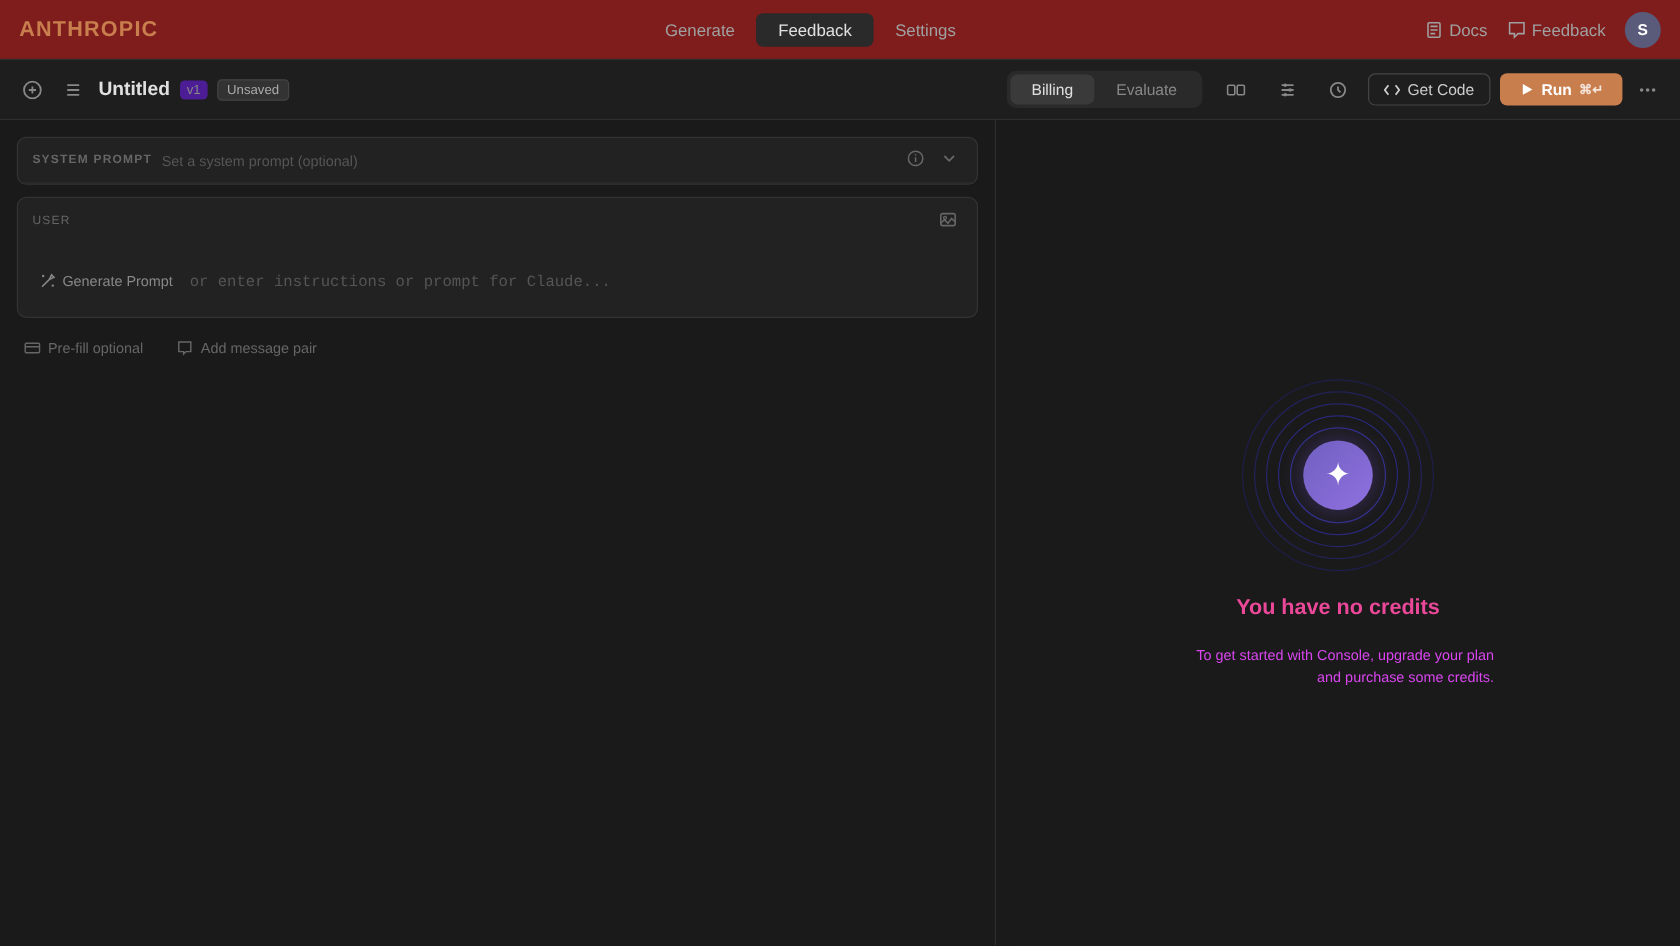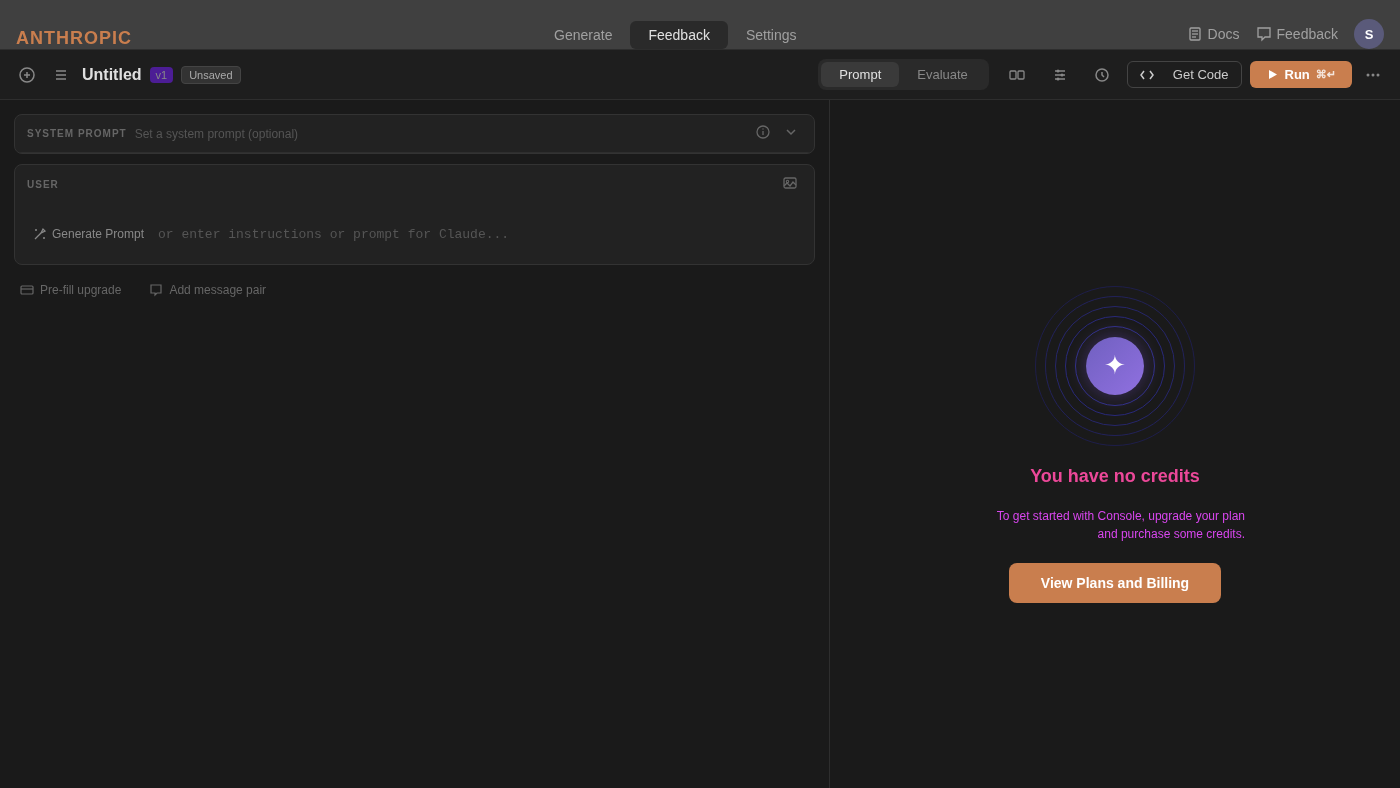--- a/index.html
+++ b/index.html
@@ -8,23 +8,23 @@
       color: #e0e0e0;
       font-family: -apple-system, BlinkMacSystemFont, 'Segoe UI', sans-serif;
       width: 1400px;
       height: 788px;
       overflow: hidden;
     }
 
     
     .topnav {
       display: flex;
-      align-items: flex-end;
+      align-items: center;
       height: 50px;
-      background: #404040;
+      background: #7f1d1d;
       border-bottom: 1px solid #2e2e2e;
       padding: 0 16px;
       gap: 0;
     }
     .logo {
       font-size: 18px;
       font-weight: 700;
       letter-spacing: 1px;
       color: #c97e4e;
       margin-right: 32px;
@@ -159,21 +159,21 @@
       padding: 6px 8px;
       border-radius: 6px;
       font-size: 15px;
       display: flex;
       align-items: center;
       gap: 4px;
     }
     .get-code-btn {
       display: flex;
       align-items: center;
-      gap: 19px;
+      gap: 6px;
       background: none;
       border: 1px solid #444;
       border-radius: 6px;
       color: #ccc;
       font-size: 13px;
       padding: 5px 12px;
       cursor: pointer;
     }
     .run-btn {
       display: flex;
@@ -257,21 +257,21 @@
       overflow: hidden;
     }
     .user-box-header {
       display: flex;
       align-items: center;
       justify-content: space-between;
       padding: 8px 12px;
     }
     .user-box-label {
       font-size: 10px;
-      font-weight: 700;
+      font-weight: 400;
       letter-spacing: 1px;
       color: #666;
       text-transform: uppercase;
     }
     .user-box-body {
       padding: 10px 12px;
       min-height: 60px;
       display: flex;
       align-items: center;
       gap: 8px;
@@ -447,21 +447,21 @@
           <line x1="3" y1="4" x2="13" y2="4" stroke="currentColor" stroke-width="1.5"></line>
           <line x1="3" y1="8" x2="13" y2="8" stroke="currentColor" stroke-width="1.5"></line>
           <line x1="3" y1="12" x2="13" y2="12" stroke="currentColor" stroke-width="1.5"></line>
         </svg>
     </button>
     <span class="title-text">Untitled</span>
     <span class="version-badge">v1</span>
     <span class="unsaved-badge">Unsaved</span>
   </div>
   <div class="toolbar-center">
-    <button class="tab-btn active">Prompt</button>
+    <button class="tab-btn active">Billing</button>
     <button class="tab-btn inactive">Evaluate</button>
   </div>
   <div class="toolbar-right">
     <button class="toolbar-icon-btn">
       <svg width="18" height="18" viewBox="0 0 18 18" fill="none">
           <rect x="2" y="5" width="6" height="8" rx="1" stroke="currentColor" stroke-width="1.3"></rect>
           <rect x="10" y="5" width="6" height="8" rx="1" stroke="currentColor" stroke-width="1.3"></rect>
         </svg>
     </button>
     <button class="toolbar-icon-btn">
@@ -554,21 +554,21 @@
         <span class="user-placeholder">or enter instructions or prompt for Claude...</span>
       </div>
     </div>
 
     <div class="bottom-actions">
       <button class="bottom-action-btn">
         <svg width="14" height="14" viewBox="0 0 14 14" fill="none">
             <rect x="1" y="3" width="12" height="8" rx="1" stroke="currentColor" stroke-width="1.2"></rect>
             <line x1="1" y1="6" x2="13" y2="6" stroke="currentColor" stroke-width="1.2"></line>
           </svg>
-        <span>Pre-fill upgrade</span>
+        <span>Pre-fill optional</span>
       </button>
       <button class="bottom-action-btn">
         <svg width="14" height="14" viewBox="0 0 14 14" fill="none">
             <path d="M2 2h10v8H8l-2 2V10H2z" stroke="currentColor" stroke-width="1.2"></path>
           </svg>
         <span>Add message pair</span>
       </button>
     </div>
 
   </div>
@@ -583,18 +583,17 @@
         <div class="ring ring-4"></div>
         <div class="ring ring-5"></div>
         <div class="center-icon">
           <span class="sparkle-icon">✦</span>
         </div>
       </div>
 
       <div class="no-credits-title">You have <span>no credits</span></div>
       <div class="no-credits-desc">To get started with Console, upgrade your plan and purchase some credits.</div>
 
-      <button class="view-plans-btn">View Plans and Billing</button>
 
     </div>
   </div>
 
 </div>
 
 </body></html>

